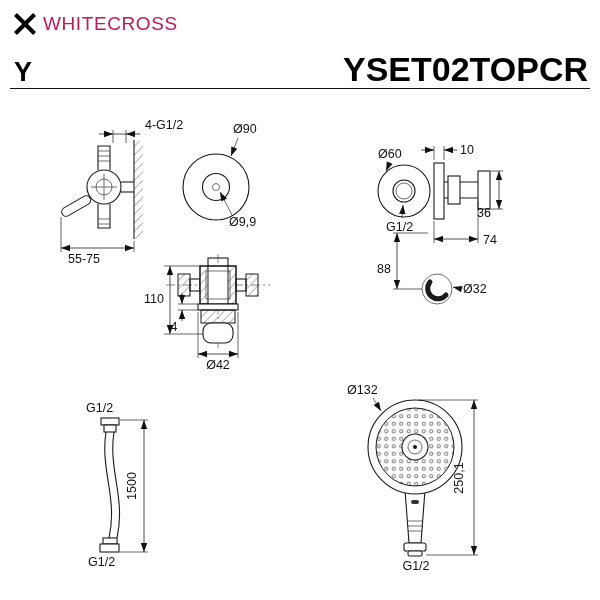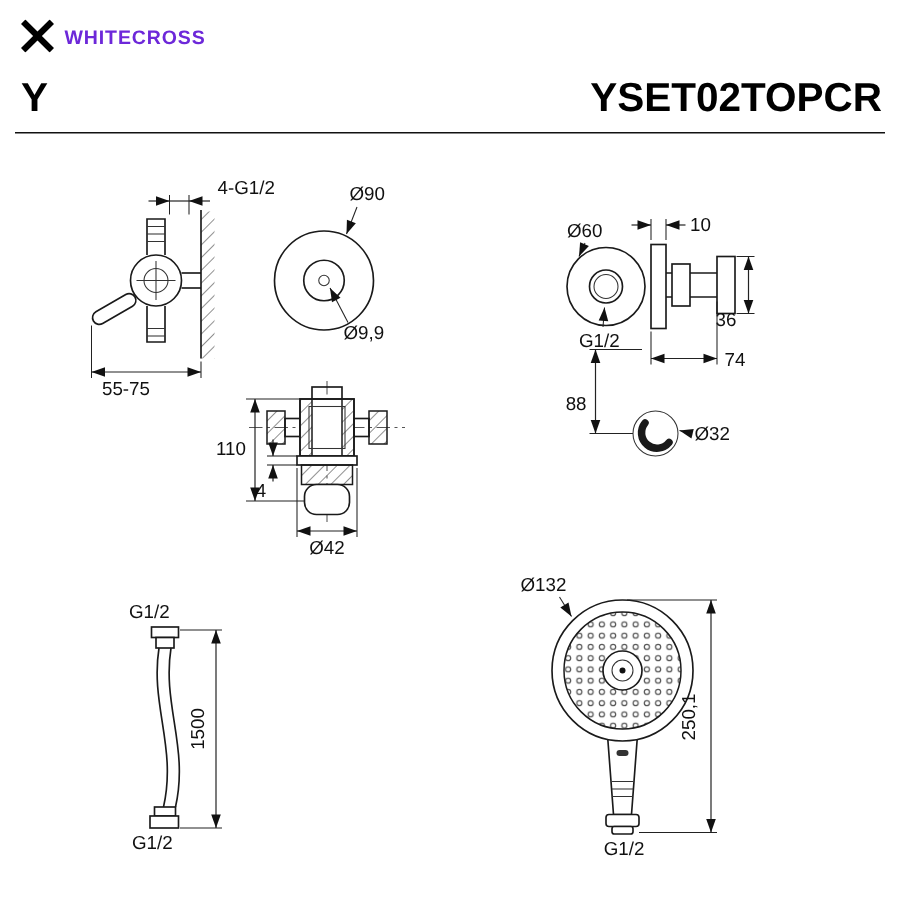--- a/index.html
+++ b/index.html
@@ -2,27 +2,27 @@
 <html><head>
 <meta charset="utf-8">
 <style>
   html,body { margin:0; padding:0; background:#fff; }
   .page {
     position:relative; width:600px; height:600px; background:#fff;
     font-family:"Liberation Sans", sans-serif; overflow:hidden;
   }
   .brand { position:absolute; top:13px; left:14px; display:flex; align-items:center; gap:7px; }
   .brand-icon svg { width:22px; height:22px; display:block; }
-  .brand-name { font-size:13px; font-weight:700; letter-spacing:0.6px; color:#6d28d9; }
+  .brand-name { font-size:19px; font-weight:400; letter-spacing:0.6px; color:#be185d; }
   .title-row {
     position:absolute; top:50px; left:14px; right:12px;
     display:flex; justify-content:space-between; align-items:baseline;
   }
   .series { font-size:27px; font-weight:700; color:#000; }
-  .model  { font-size:27px; font-weight:700; color:#000; }
+  .model  { font-size:34px; font-weight:700; color:#000; }
   .rule { position:absolute; top:88px; left:10px; right:10px; border-top:1.6px solid #111; }
   svg.drawings { position:absolute; left:0; top:0; width:600px; height:600px; }
 
   .ln   { fill:none; stroke:#1a1a1a; stroke-width:1.1; }
   .fw   { fill:#fff;  stroke:#1a1a1a; stroke-width:1.1; }
   .thin { fill:none; stroke:#333; stroke-width:0.7; }
   .dln  { fill:none; stroke:#222; stroke-width:0.8; }
   .ext  { fill:none; stroke:#222; stroke-width:0.7; }
   .cl   { fill:none; stroke:#555; stroke-width:0.7; stroke-dasharray:9 3 2 3; }
   .hatch    { fill:url(#hatch); stroke:#1a1a1a; stroke-width:1; }

